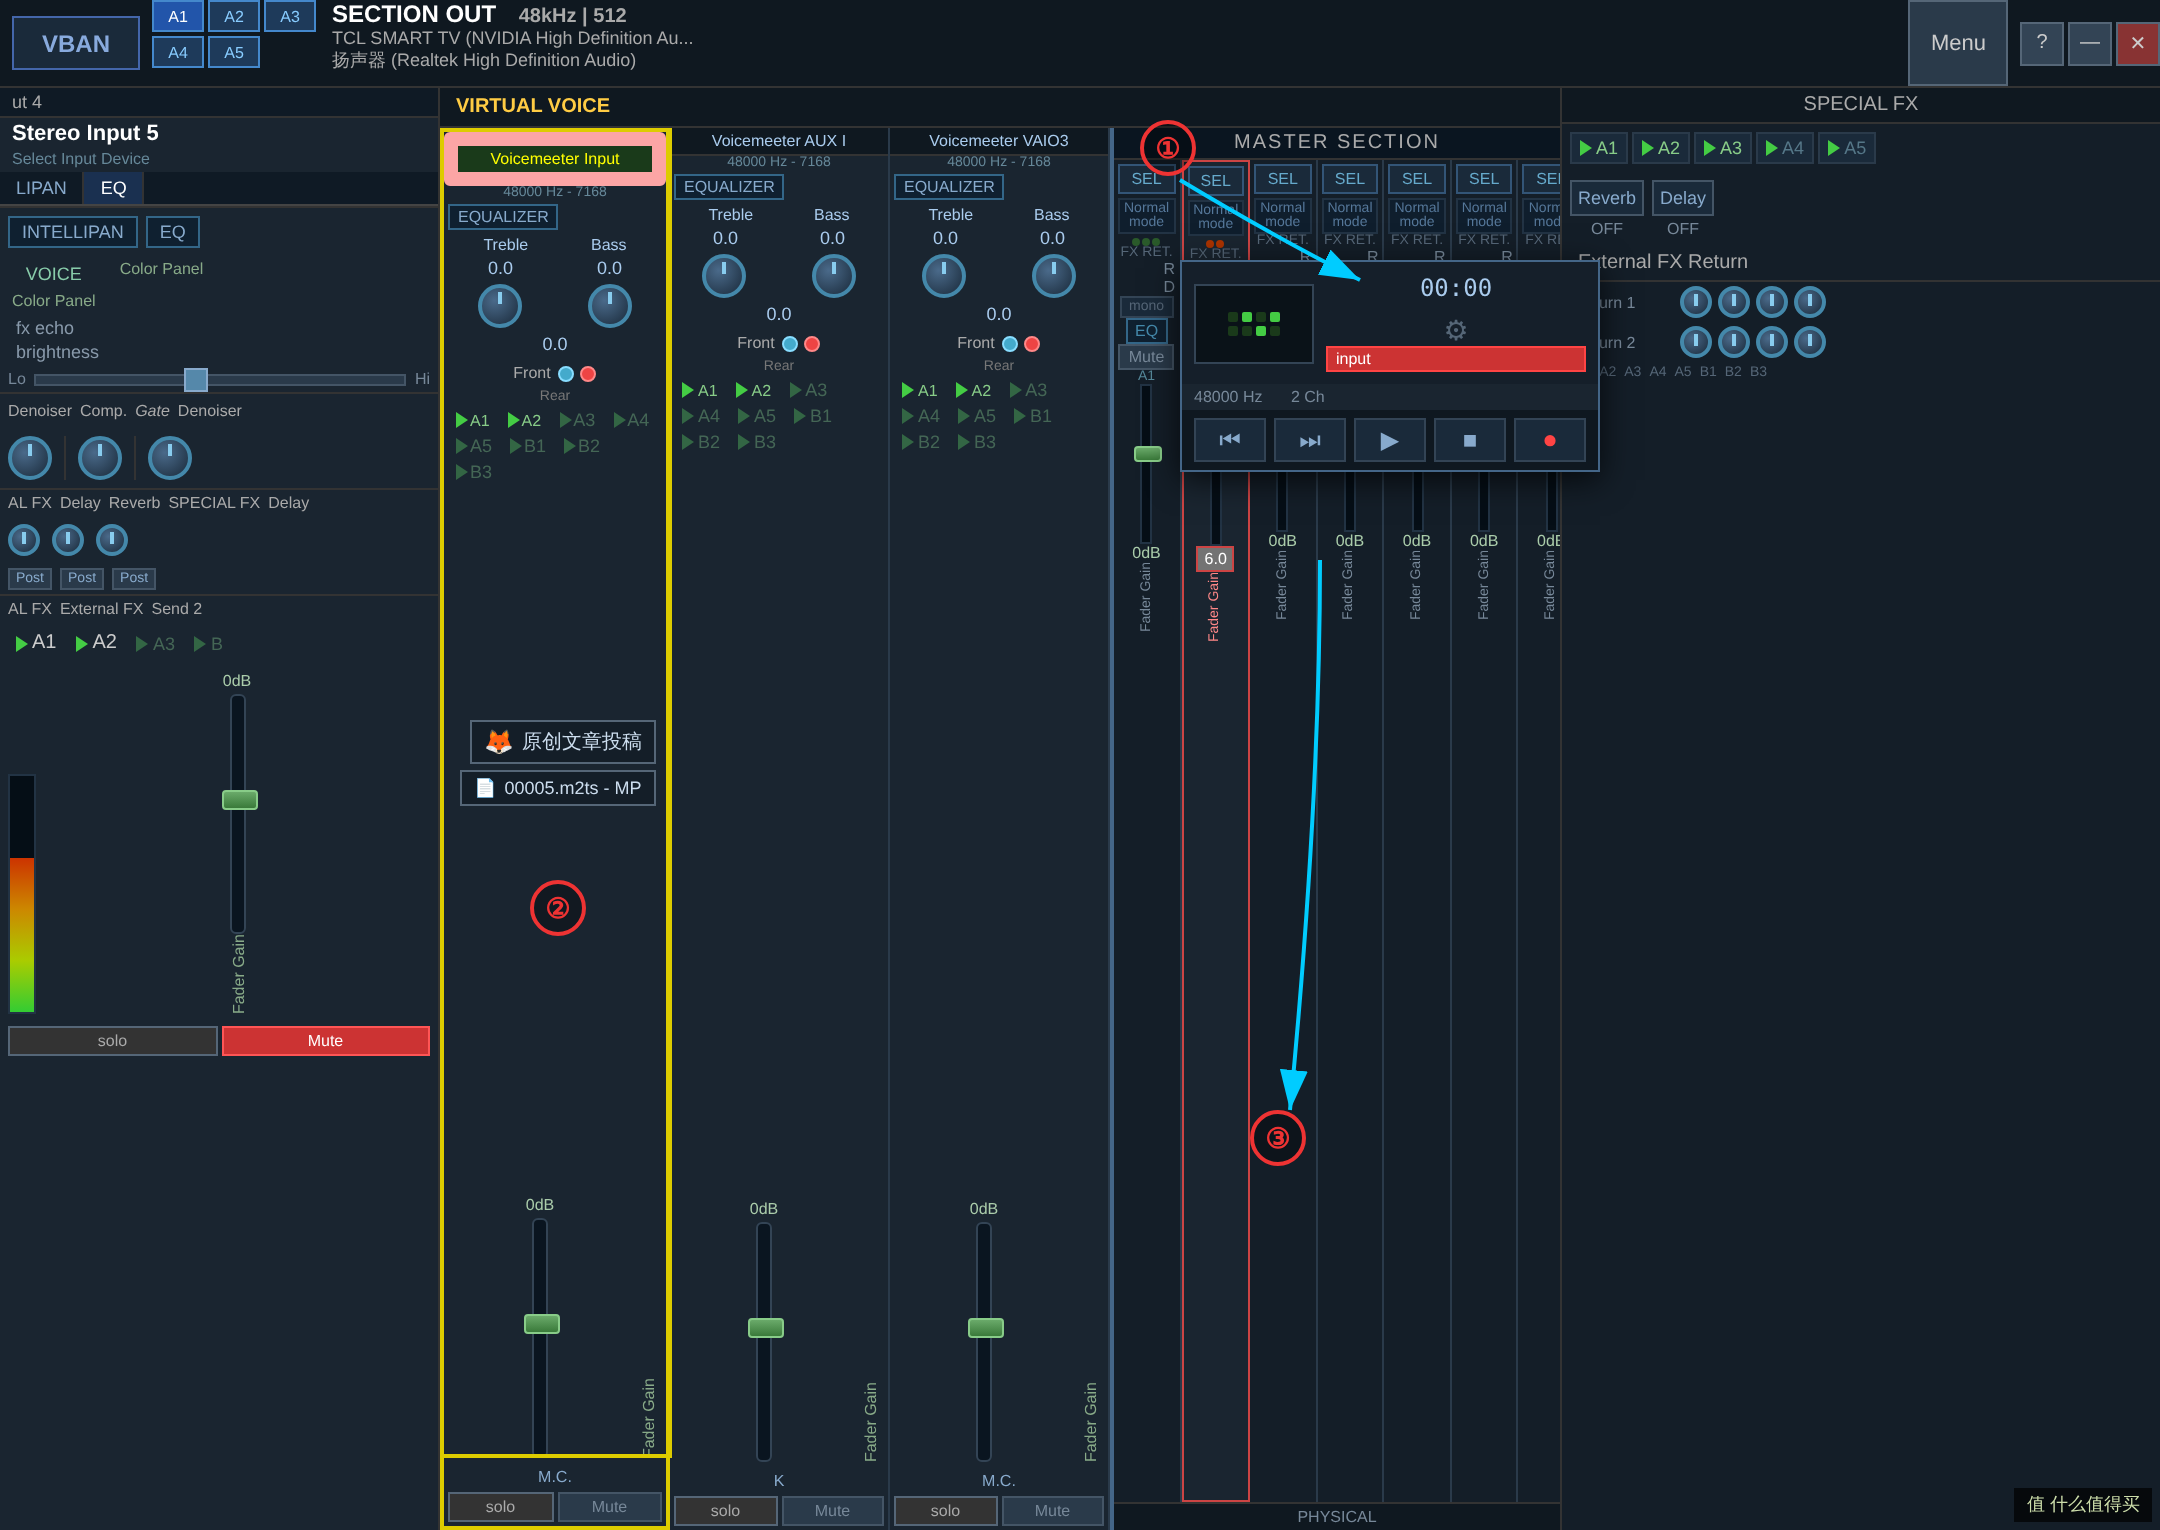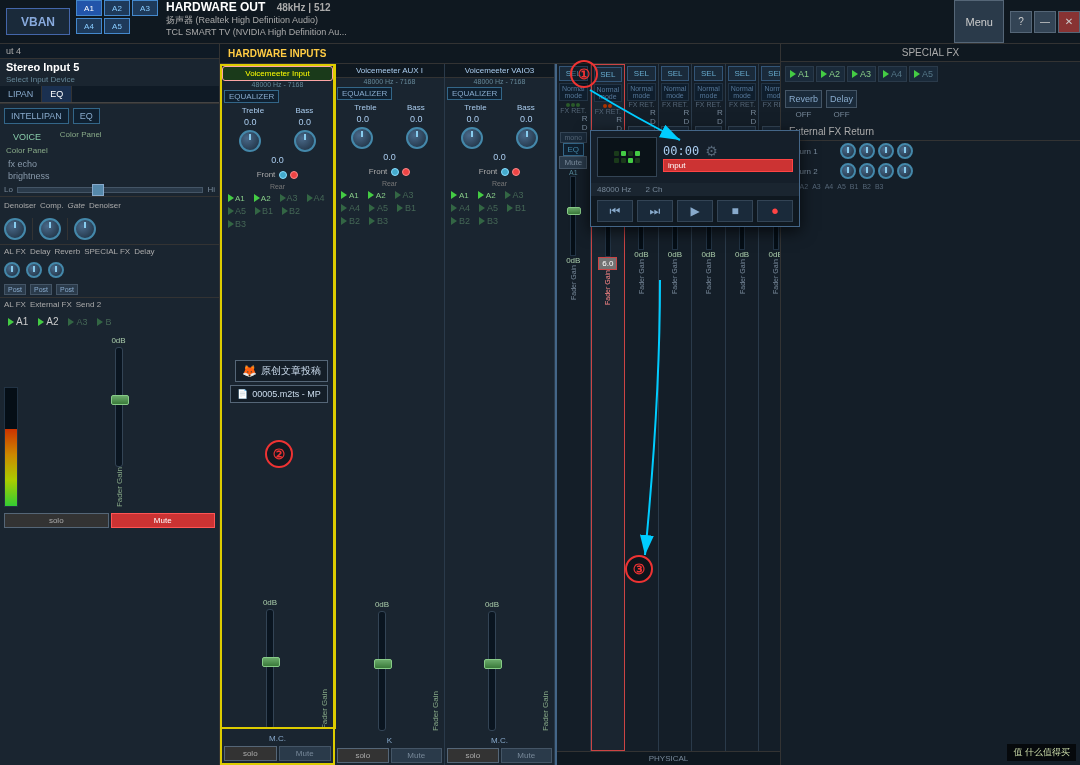--- a/index.html
+++ b/index.html
@@ -245,21 +245,21 @@
       font-size: 8px;
       color: #aaccee;
       text-align: center;
       padding: 2px;
       background: #0f1820;
       border-bottom: 1px solid #333;
     }
     .ch-name.voicemeeter-input {
       color: #ffff00;
       background: #1a3a1a;
-      border: 1px solid #fca5a5;
+      border: 7px solid #fca5a5;
       border-radius: 3px;
     }
     .ch-freq {
       font-size: 7px;
       color: #668899;
       text-align: center;
     }
     .eq-row {
       display: flex;
       justify-content: space-around;
@@ -793,25 +793,25 @@
       <div class="ab-btn">A2</div>
       <div class="ab-btn">A3</div>
     </div>
     <div class="ab-row">
       <div class="ab-btn">A4</div>
       <div class="ab-btn">A5</div>
     </div>
   </div>
   <div class="hw-info">
     <div class="hw-title">
-      <span>HARDWARE OUT</span>
+      <span>SECTION OUT</span>
       <span style="color:#aaa;font-size:10px;margin-left:8px;">48kHz | 512</span>
     </div>
+    <div class="hw-sub">TCL SMART TV (NVIDIA High Definition Au...</div>
     <div class="hw-sub">扬声器 (Realtek High Definition Audio)</div>
-    <div class="hw-sub">TCL SMART TV (NVIDIA High Definition Au...</div>
   </div>
   <button class="menu-btn">Menu</button>
   <div class="window-controls">
     <div class="wc-btn">?</div>
     <div class="wc-btn">—</div>
     <div class="wc-btn wc-close">✕</div>
   </div>
 </div>
 
 <div class="main-area">
@@ -926,21 +926,21 @@
 
     <div style="display:flex;gap:2px;padding:2px 4px;">
       <button class="solo-btn">solo</button>
       <button class="mute-btn">Mute</button>
     </div>
   </div>
 
   <div class="channels-area">
 
     <div class="vi-header">
-      <span class="vi-label">HARDWARE INPUTS</span>
+      <span class="vi-label">VIRTUAL VOICE</span>
     </div>
 
     <div class="channel-grid">
 
       <div class="channel highlighted" style="width:115px;">
         <div class="ch-name voicemeeter-input">Voicemeeter Input</div>
         <div class="ch-freq">48000 Hz - 7168</div>
         <div style="display:flex;gap:2px;padding:2px;">
           <div style="background:#0f2030;border:1px solid #336688;color:#88aacc;font-size:8px;padding:1px 4px;">EQUALIZER</div>
         </div>
@@ -1169,20 +1169,21 @@
           <div class="fader-label">Fader Gain</div>
         </div>
         <div style="font-size:8px;color:#88aacc;text-align:center;padding:1px;">M.C.</div>
         <div style="display:flex;gap:2px;padding:2px;">
           <button class="solo-btn">solo</button>
           <button class="mute-btn inactive">Mute</button>
         </div>
       </div>
 
       <div style="flex:1;background:#0f1820;display:flex;flex-direction:column;border-left:2px solid #446688;overflow:hidden;">
+        <div class="master-label">MASTER SECTION</div>
 
         <div style="display:flex;flex:1;overflow:hidden;">
 
           <div class="master-ch">
             <button class="sel-btn">SEL</button>
             <button class="mode-btn">Normal<br>mode</button>
             <div style="display:flex;gap:1px;margin-top:2px;">
               <div style="width:4px;height:4px;background:#2a5a2a;border-radius:50%;"></div>
               <div style="width:4px;height:4px;background:#2a5a2a;border-radius:50%;"></div>
               <div style="width:4px;height:4px;background:#2a5a2a;border-radius:50%;"></div>
@@ -1398,21 +1399,21 @@
         <div class="tape-dot lit"></div>
         <div class="tape-dot"></div>
         <div class="tape-dot lit"></div>
         <div class="tape-dot"></div>
         <div class="tape-dot"></div>
         <div class="tape-dot lit"></div>
         <div class="tape-dot"></div>
       </div>
     </div>
     <div class="player-info">
-      <div style="display:flex;align-items:center;gap:6px;">
+      <div style="display:flex;align-items:center;gap:6px;flex-direction:column;">
         <span class="player-time">00:00</span>
         <span class="player-settings-icon">⚙</span>
       </div>
       <div class="input-badge">input</div>
     </div>
   </div>
   <div class="player-freq">
     <span>48000 Hz</span>
     <span style="margin-left:12px;">2 Ch</span>
   </div>

